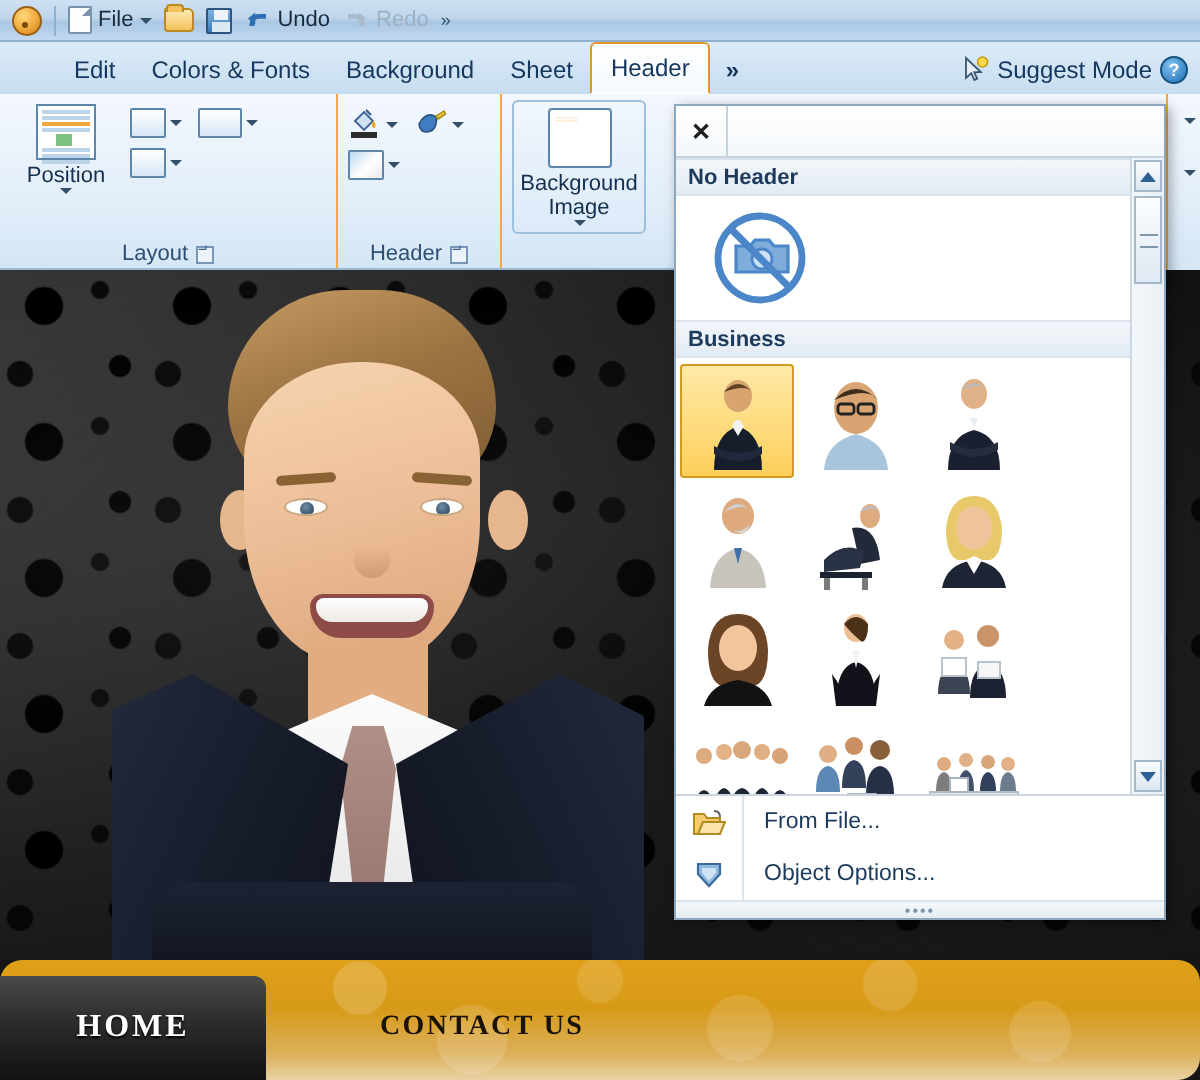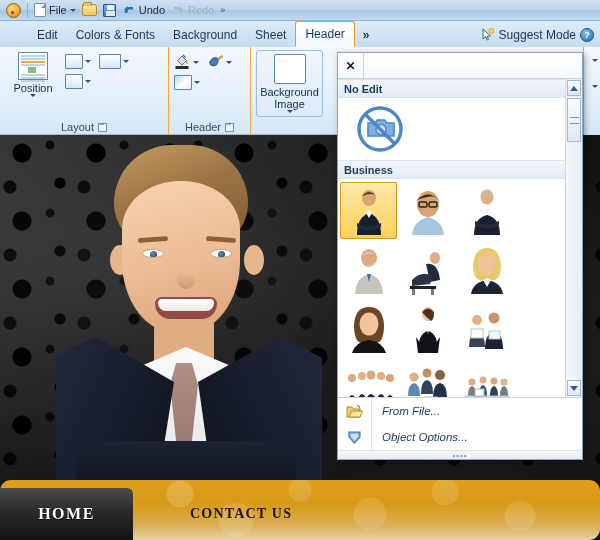--- a/index.html
+++ b/index.html
@@ -289,21 +289,21 @@
      border-bottom:1px solid #7f97ad; box-sizing:content-box; }
   .sb-track { flex:1; }
   .tri { width:0;height:0; }
   .tri.up { border-left:4px solid transparent;border-right:4px solid transparent;border-bottom:5px solid #2d5f93;}
   .tri.dn { border-left:4px solid transparent;border-right:4px solid transparent;border-top:5px solid #2d5f93;}
 
   .g-footer { border-top:1px solid #c9d6e2; background:#fff; }
   .g-fitem { height:26px; display:flex; align-items:center; font-size:11.5px; color:#1b3a5c; cursor:default; }
   .g-ficon { width:34px; display:flex; align-items:center; justify-content:center;
      border-right:1px solid #dde5ec; height:26px; }
-  .g-flabel { padding-left:10px;font-style:italic; }
+  .g-flabel { padding-left:10px; }
   .g-grip { height:9px; display:flex; align-items:center; justify-content:center;
      background: linear-gradient(to bottom,#f4f8fb,#e5edf4); border-top:1px solid #dde5ec; letter-spacing:1px;
      font-size:8px; color:#7e93a8; }
 
   
   .edge-group {
     position:absolute; left:583px; top:47px; width:17px; height:88px;
     background: linear-gradient(to bottom,#f3f8fd 0%,#e3eef9 60%,#d4e6f6 100%);
     border-left:1px solid #f4a93a; z-index: 40;
     font-size:11px; color:#2d4f73; overflow:hidden;
@@ -519,21 +519,21 @@
   <div class="gallery">
 
     <div class="g-topbar">
       <div class="g-close">✕</div>
       <div class="g-topbar-rest"></div>
     </div>
 
     <div class="g-scrollwrap">
       <div class="g-list">
 
-        <div class="g-cat">No Edit</div>
+        <div class="g-cat">No Header</div>
         <div class="g-nophoto">
           <span class="ic-nophoto">
             <svg width="48" height="48" viewBox="0 0 48 48">
               <circle cx="24" cy="24" r="21" fill="none" stroke="#4a86c8" stroke-width="3.4"></circle>
               <path d="M12 18 h7 l2.5-3 h7 l2.5 3 h7 v13 h-26 z" fill="#7eaddc" stroke="#4a86c8" stroke-width="1.6"></path>
               <circle cx="25" cy="24.5" r="5" fill="#cfe2f5" stroke="#4a86c8" stroke-width="1.4"></circle>
               <line x1="9.5" y1="9.5" x2="38.5" y2="38.5" stroke="#4a86c8" stroke-width="3.6"></line>
             </svg>
           </span>
         </div>

